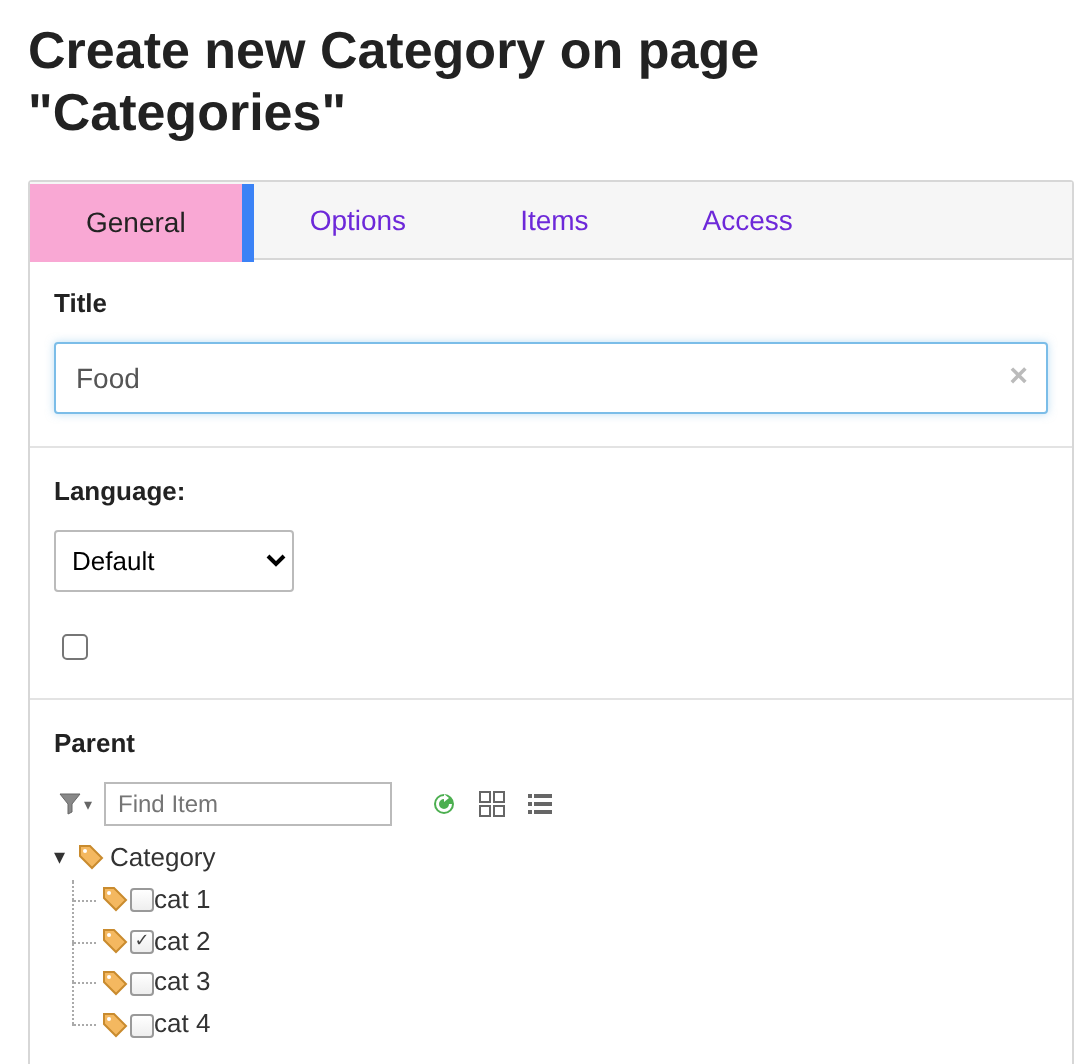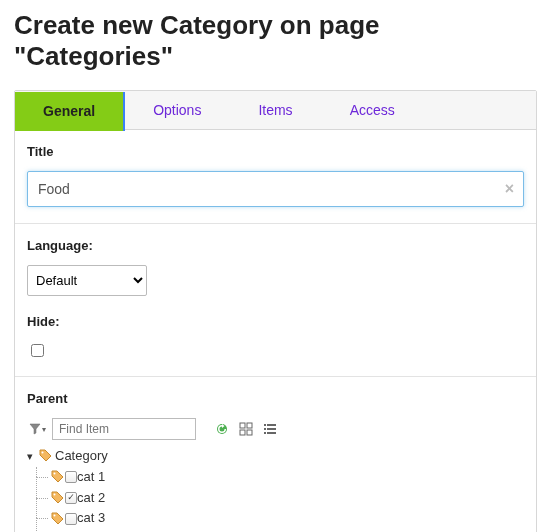--- a/index.html
+++ b/index.html
@@ -28,26 +28,26 @@
     border-bottom: 1px solid #d7d7d7;
   }
   .tab {
     padding: 11px 28px;
     font-size: 14px;
     color: #6d28d9;
     cursor: pointer;
     border-right: 1px solid transparent;
   }
   .tab.active {
-    background: #84cc16;
-    border-right: 2px solid #3b82f6;
+    background: #f9a8d4;
+    border-right: 6px solid #3b82f6;
     position: relative;
     top: 1px;
     margin-bottom: -1px;
-    font-weight: 700;
+    font-weight: 400;
     color: #222;
   }
   .section {
     padding: 14px 12px 16px 12px;
     border-bottom: 1px solid #e3e3e3;
   }
   .section.last { border-bottom: none; }
   .label {
     font-weight: 700;
     font-size: 13px;
@@ -194,21 +194,20 @@
       <span class="clear-x">×</span>
     </div>
   </div>
 
   <div class="section">
     <div class="label">Language:</div>
     <select class="select">
       <option>Default</option>
     </select>
     <div style="height:18px"></div>
-    <div class="label">Hide:</div>
     <input type="checkbox" class="checkbox" style="">
   </div>
 
   <div class="section last">
     <div class="label">Parent</div>
 
     <div class="parent-toolbar">
       <span class="filter-icon">
         <svg width="12" height="12" viewBox="0 0 12 12">
             <path d="M1 1h10L7 6v4l-2 1V6z" fill="#888" stroke="#666" stroke-width="0.5"></path>

